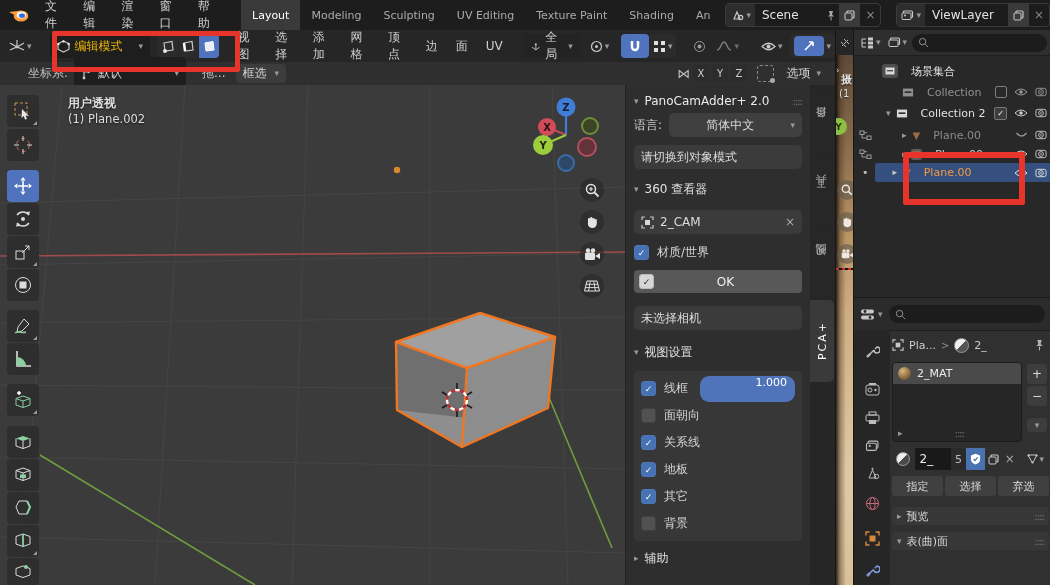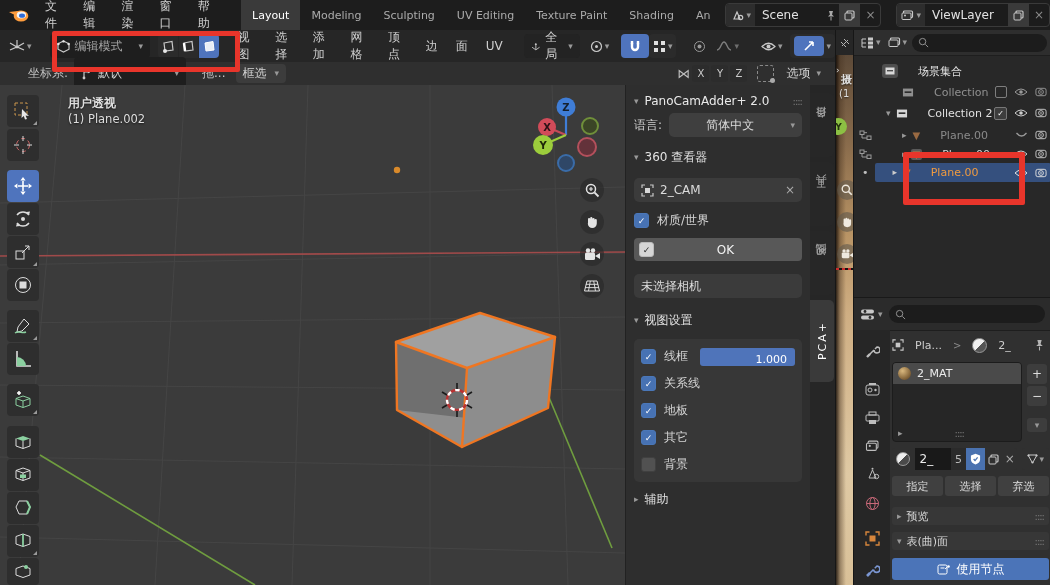--- a/index.html
+++ b/index.html
@@ -33,37 +33,37 @@
   .tbtn.on{background:#4f74bd}
   .tbtn .sub{position:absolute;right:2px;bottom:2px;width:0;height:0;border-left:4px solid transparent;border-bottom:4px solid #9a9a9a}
   .navbtn{position:absolute;width:24px;height:24px;border-radius:50%;background:rgba(40,40,40,.62);display:flex;align-items:center;justify-content:center}
   
   .npanel{position:absolute;left:625px;top:0;width:185px;height:500px;background:#2e2e2e;border-left:1px solid #222;padding:0 8px;box-sizing:border-box}
   .pbox{background:#3b3b3b;border-radius:5px;height:24px;display:flex;align-items:center;padding:0 7px;gap:6px;color:#dcdcdc}
   .grpbox{background:#373737;border-radius:5px;padding:4px 7px}
   .cb{width:13px;height:13px;border-radius:3px;background:#515151;border:1px solid #404040;display:flex;align-items:center;justify-content:center;font-size:9px;color:#fff;flex:none}
   .cb.on{background:#4772b3;border-color:#4a77b8}
   .cb.light{background:#d6d6d6;border-color:#bbb;color:#2a2a2a}
-  .slider{background:#4f74ba;border-radius:3px;height:18px;display:flex;align-items:flex-end;justify-content:flex-end;padding:0 8px;color:#fff;font-size:11px}
+  .slider{background:#4f74ba;border-radius:9px;height:26px;display:flex;align-items:flex-start;justify-content:flex-end;padding:0 8px;color:#fff;font-size:11px}
   .vtab{position:absolute;left:0;width:24px;background:#272727;color:#a8a8a8;border-radius:0 5px 5px 0;display:flex;align-items:center;justify-content:center}
   .vtab.on{background:#3a3a3a;color:#fff}
   .vtab span{writing-mode:vertical-rl;transform:rotate(180deg);font-size:11px;letter-spacing:2px;white-space:nowrap}
   
   .strip{left:835px;top:30px;width:18px;height:555px;overflow:hidden;background:#2a2a2a;border-left:1px solid #161616}
   .striphead{position:absolute;left:0;top:0;width:18px;height:25px;background:#262626;border-bottom:1px solid #1a1a1a;color:#bbb;font-size:10px;display:flex;align-items:center;justify-content:center}
   .photo{position:absolute;left:0;top:25px;width:18px;height:530px;
      background:linear-gradient(180deg,#5d4a38 0,#8a6c4c 90px,#b99465 180px,#cfae83 260px,#dfc9a4 420px,#d9c098 530px);}
   .photo:before{content:"";position:absolute;inset:0;background:linear-gradient(90deg,rgba(20,12,6,.85) 0,rgba(70,50,32,.45) 4px,rgba(255,240,210,0) 10px)}
   .navbtn.mini{width:20px;height:20px;background:rgba(95,88,76,.6)}
   
   .rightcol{left:853px;top:30px;width:197px;height:555px;background:#282828;border-left:1px solid #161616}
   .ohead{position:absolute;left:0;top:0;width:197px;height:26px;background:#2e2e2e;border-bottom:1px solid #1e1e1e;display:flex;align-items:center;gap:3px;padding:0 4px;box-sizing:border-box}
   .search{flex:1;height:18px;background:#1c1c1c;border-radius:9px;display:flex;align-items:center;padding:0 6px;gap:4px}
   .orow{position:absolute;left:0;width:197px;height:18px;display:flex;align-items:center;font-size:11px;color:#c8c8c8}
-  .orow .lbl{margin-left:20px;white-space:nowrap}
+  .orow .lbl{margin-left:13px;white-space:nowrap}
   .ricons{position:absolute;right:4px;display:flex;align-items:center;gap:7px}
   .props{position:absolute;left:0;top:267px;width:197px;height:288px;background:#303030;border-top:1px solid #191919}
   .ptabs{position:absolute;left:0;top:32px;width:36px;height:256px;background:#262626}
   .ptab{position:absolute;left:0;width:36px;height:26px;display:flex;align-items:center;justify-content:center}
   .pcontent{position:absolute;left:38px;top:32px;width:157px;height:256px}
   .pbtn{height:20px;background:#404040;border-radius:3px;display:flex;align-items:center;justify-content:center;color:#dcdcdc;font-size:11px;flex:1}
   .phead{background:#373737;border-radius:3px;height:18px;display:flex;align-items:center;gap:5px;padding:0 5px;color:#d8d8d8;font-size:11px}
   .dots{color:#787878;font-size:10px;letter-spacing:-1px}
   .redbox{position:absolute;border:5px solid #e8352b;border-radius:2px;pointer-events:none;z-index:60}
   svg{display:block}
@@ -148,21 +148,21 @@
         </svg>
       <span class="chev">▾</span>
     </span>
     <div class="dd" style="margin-left:14px;width:106px">
       <svg width="13" height="13" viewBox="0 0 13 13">
           <path d="M6.5 1 L12 3.8 V9.2 L6.5 12 L1 9.2 V3.8Z" class="s"></path>
           <circle cx="6.5" cy="1.4" r="1.2" fill="#e8e8e8"></circle>
           <circle cx="1.4" cy="4" r="1.2" fill="#e8e8e8"></circle>
           <circle cx="11.6" cy="4" r="1.2" fill="#e8e8e8"></circle>
         </svg>
-      <span style="flex:1;color:#a3a3a3">编辑模式</span>
+      <span style="flex:1;color:#eab308">编辑模式</span>
       <span class="chev">▾</span>
     </div>
     <div class="fx" style="margin-left:8px;border-radius:4px;overflow:hidden">
       <span class="sbtn">
           <svg width="14" height="14" viewBox="0 0 14 14">
             <path d="M3 4 L11 2.5 L12 11 L4 12Z" class="s"></path>
             <circle cx="4" cy="12" r="2" fill="#e8e8e8"></circle>
           </svg>
         </span>
       <span class="sbtn" style="margin-left:1px">
@@ -464,20 +464,23 @@
         <span style="flex:1;color:#eaeaea">PanoCamAdder+ 2.0</span>
         <span class="dots">::::</span>
       </div>
       <div class="fx" style="margin-top:2px;gap:7px">
         <span style="color:#cfcfcf">语言:</span>
         <div class="pbox" style="flex:1;background:#3f3f3f">
           <span style="flex:1;text-align:center">简体中文</span>
           <span class="chev">▾</span>
         </div>
       </div>
+      <div class="pbox" style="margin-top:8px">
+        <span>请切换到对象模式</span>
+      </div>
       <div class="fx" style="margin-top:12px;gap:6px">
         <span class="chev">▾</span>
         <span style="color:#e2e2e2">360 查看器</span>
       </div>
       <div class="pbox" style="margin-top:12px">
         <svg width="13" height="13" viewBox="0 0 13 13">
             <path d="M1 4 V1 H4 M9 1 H12 V4 M12 9 V12 H9 M4 12 H1 V9" class="s"></path>
             <rect x="4" y="4" width="5" height="5" fill="#d8d8d8"></rect>
           </svg>
         <span style="flex:1">2_CAM</span>
@@ -504,20 +507,24 @@
       </div>
       <div class="grpbox" style="margin-top:10px">
         <div class="fx" style="height:27px;gap:8px">
           <span class="cb on">
               <span>✓</span>
             </span>
           <span>线框</span>
           <div class="slider" style="flex:1;margin-left:4px">
             <span>1.000</span>
           </div>
+        </div>
+        <div class="fx" style="height:27px;gap:8px">
+          <span class="cb"></span>
+          <span>面朝向</span>
         </div>
         <div class="fx" style="height:27px;gap:8px">
           <span class="cb on">
               <span>✓</span>
             </span>
           <span>关系线</span>
         </div>
         <div class="fx" style="height:27px;gap:8px">
           <span class="cb on">
               <span>✓</span>
@@ -810,21 +817,21 @@
           </span>
         <span class="ptab" style="top:227px">
             <svg width="15" height="15" viewBox="0 0 15 15">
               <path d="M3 12 L8.5 6.5 M8.5 6.5 a3.2 3.2 0 1 0 3.5-3.5 l-2.2 2.2" stroke="#7b97d3" fill="none" stroke-width="1.6"></path>
               <line x1="2" y1="13" x2="5" y2="10" stroke="#7b97d3" stroke-width="2.6"></line>
             </svg>
           </span>
       </div>
 
       <div class="pcontent">
-        <div class="fx" style="height:22px;gap:11px;margin-top:4px">
+        <div class="fx" style="height:22px;gap:5px;margin-top:4px">
           <svg width="12" height="12" viewBox="0 0 13 13">
               <path d="M1 4 V1 H4 M9 1 H12 V4 M12 9 V12 H9 M4 12 H1 V9" class="s"></path>
               <rect x="4" y="4" width="5" height="5" fill="#c8c8c8"></rect>
             </svg>
           <span style="color:#cdcdcd;font-size:11px">Pla...</span>
           <span style="color:#8a8a8a;font-size:10px">&gt;</span>
           <span style="width:13px;height:13px;border-radius:50%;background:linear-gradient(135deg,#f0f0f0 50%,#555 50%);border:1px solid #999"></span>
           <span style="color:#cdcdcd;font-size:11px">2_</span>
           <span style="margin-left:auto;margin-right:4px">
               <svg width="11" height="12" viewBox="0 0 10 11">
@@ -894,29 +901,20 @@
           <span style="flex:1">预览</span>
           <span class="dots">::::</span>
         </div>
 
         <div class="phead" style="margin-top:7px">
           <span class="chev">▾</span>
           <span style="flex:1">表(曲)面</span>
           <span class="dots">::::</span>
         </div>
 
-        <div class="fx" style="margin-top:8px;height:22px;background:#4b74b8;border-radius:3px;justify-content:center;gap:7px;color:#fff">
-          <svg width="13" height="11" viewBox="0 0 13 11">
-              <rect x="1" y="1" width="9" height="9" rx="1.5" stroke="#fff" fill="none"></rect>
-              <line x1="3.5" y1="4" x2="7.5" y2="4" stroke="#fff"></line>
-              <circle cx="11.5" cy="2.5" r="1.3" fill="#fff"></circle>
-              <path d="M10 3.2 L8 5" stroke="#fff"></path>
-            </svg>
-          <span>使用节点</span>
-        </div>
       </div>
     </div>
   </div>
 
   <div class="redbox" style="left:52px;top:31px;width:178px;height:31px"></div>
   <div class="redbox" style="left:903px;top:152px;width:110px;height:41px;border-width:6px"></div>
 
 </div>
 
 </body></html>

